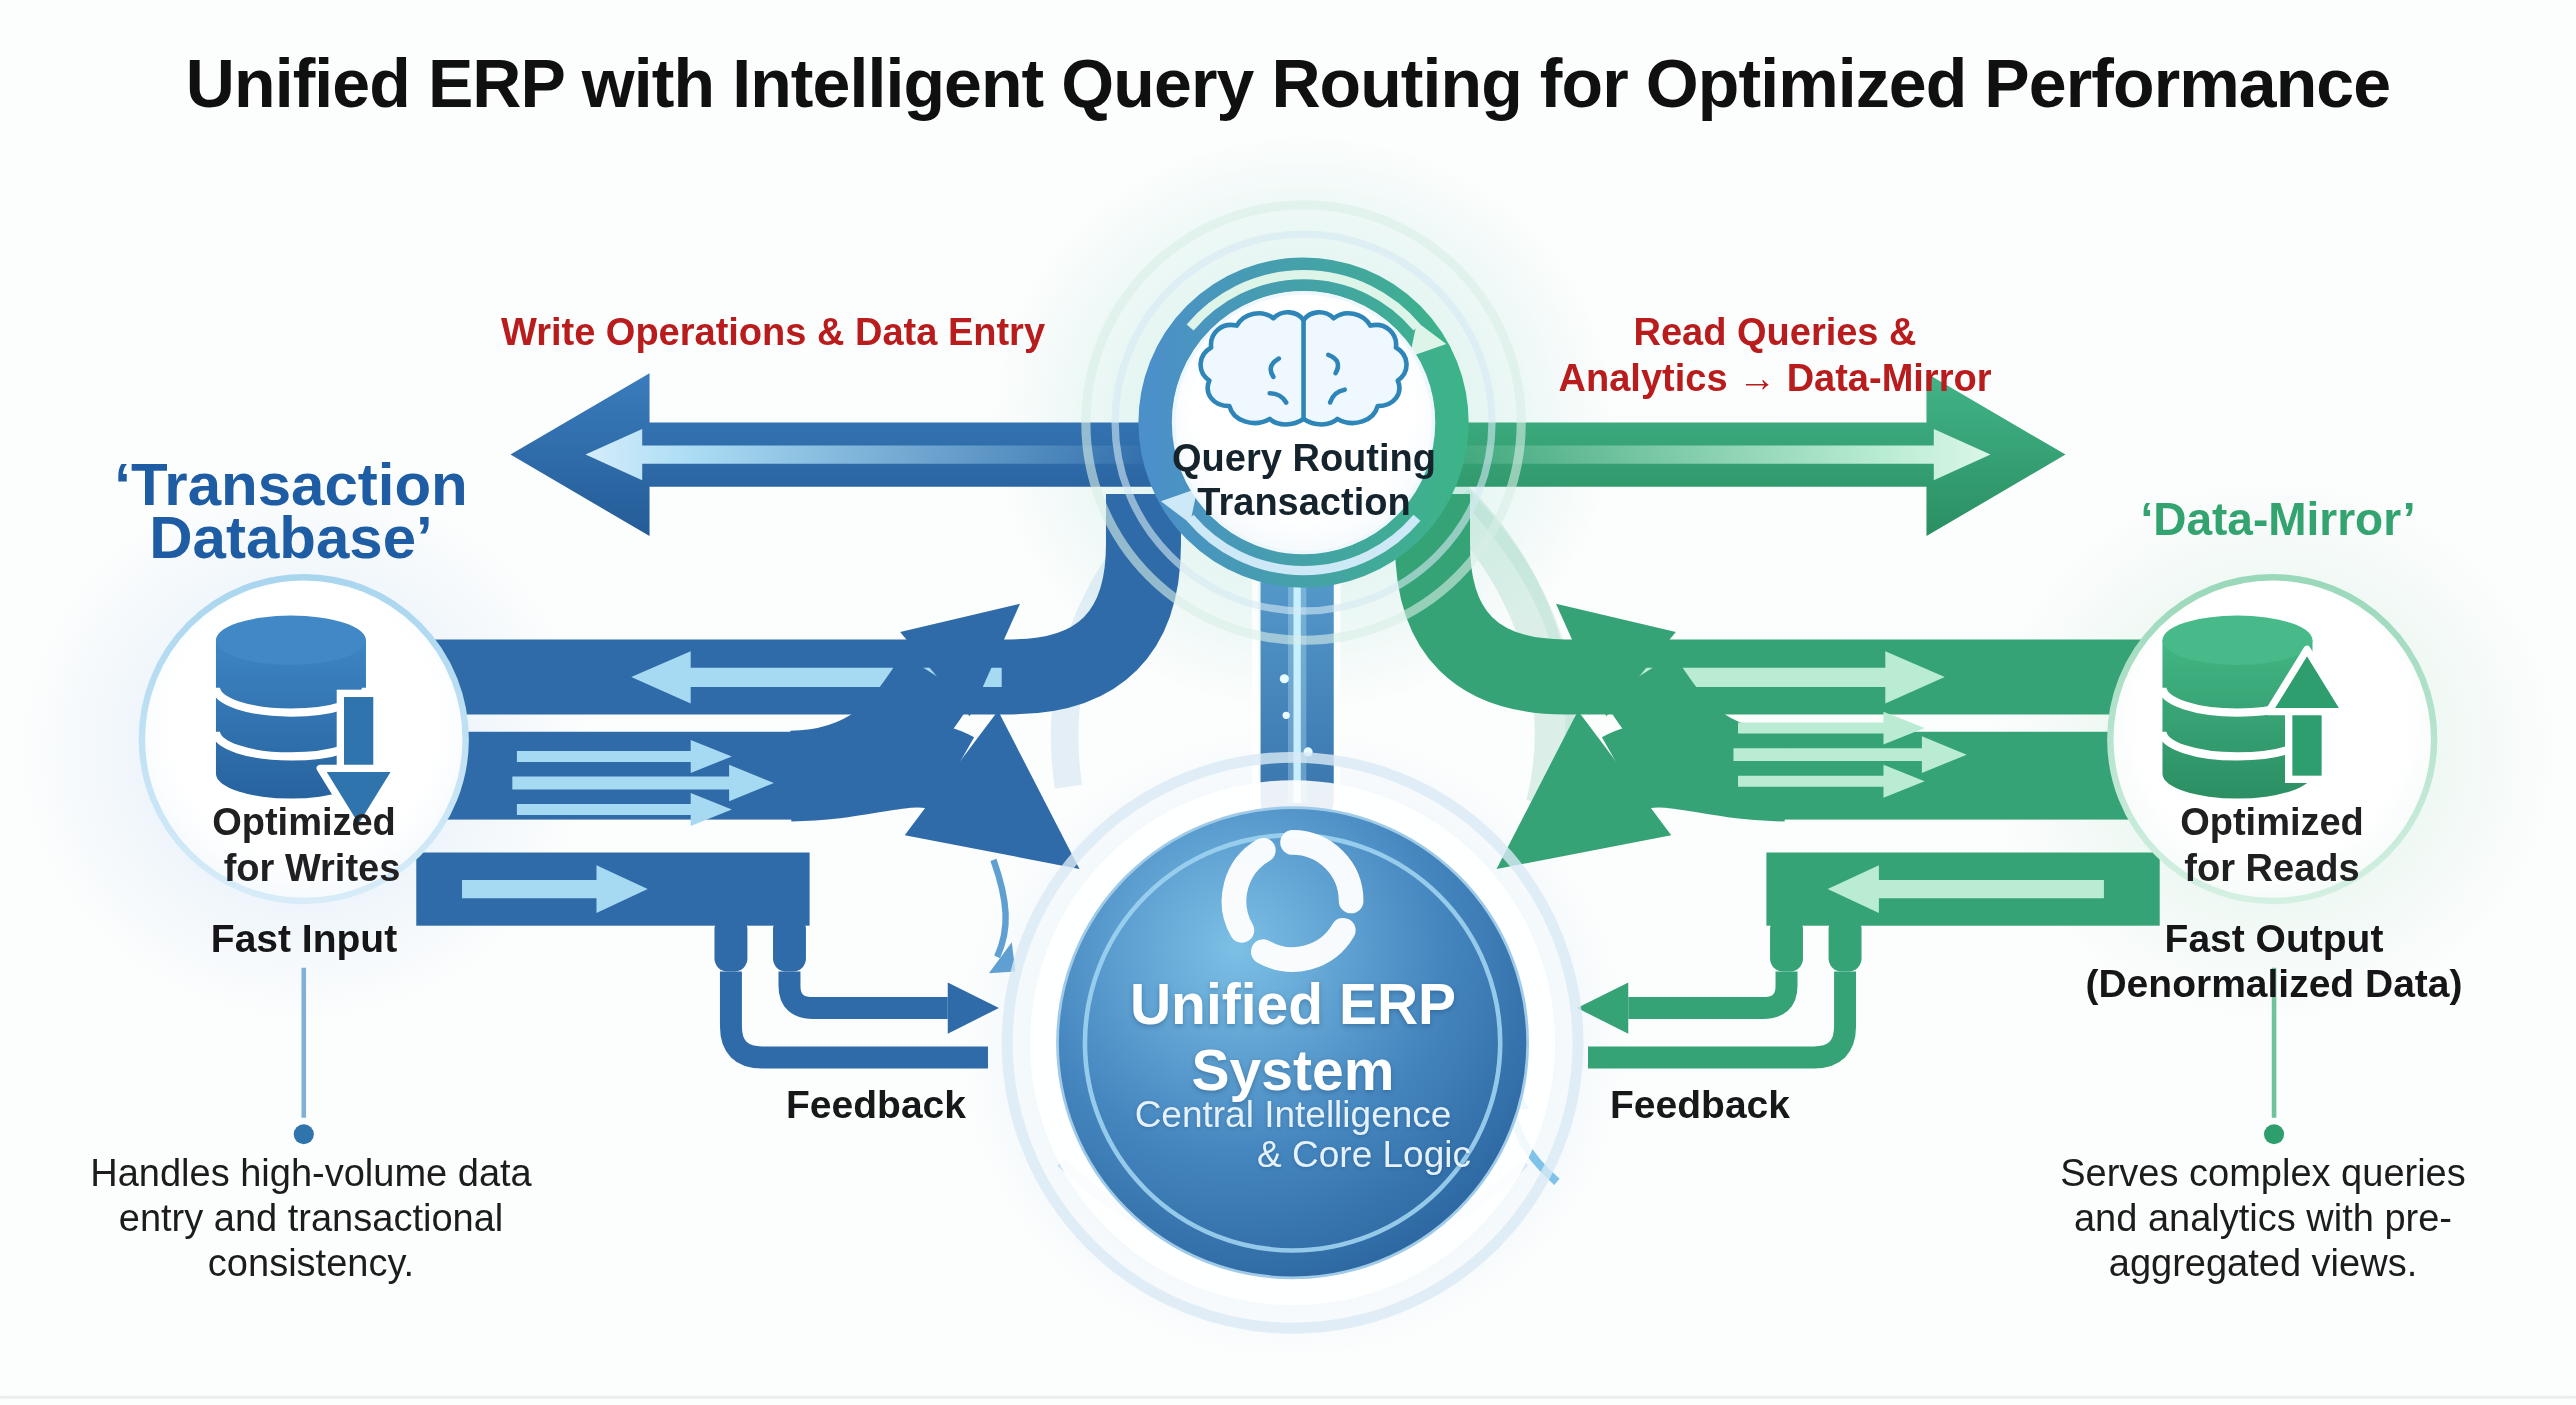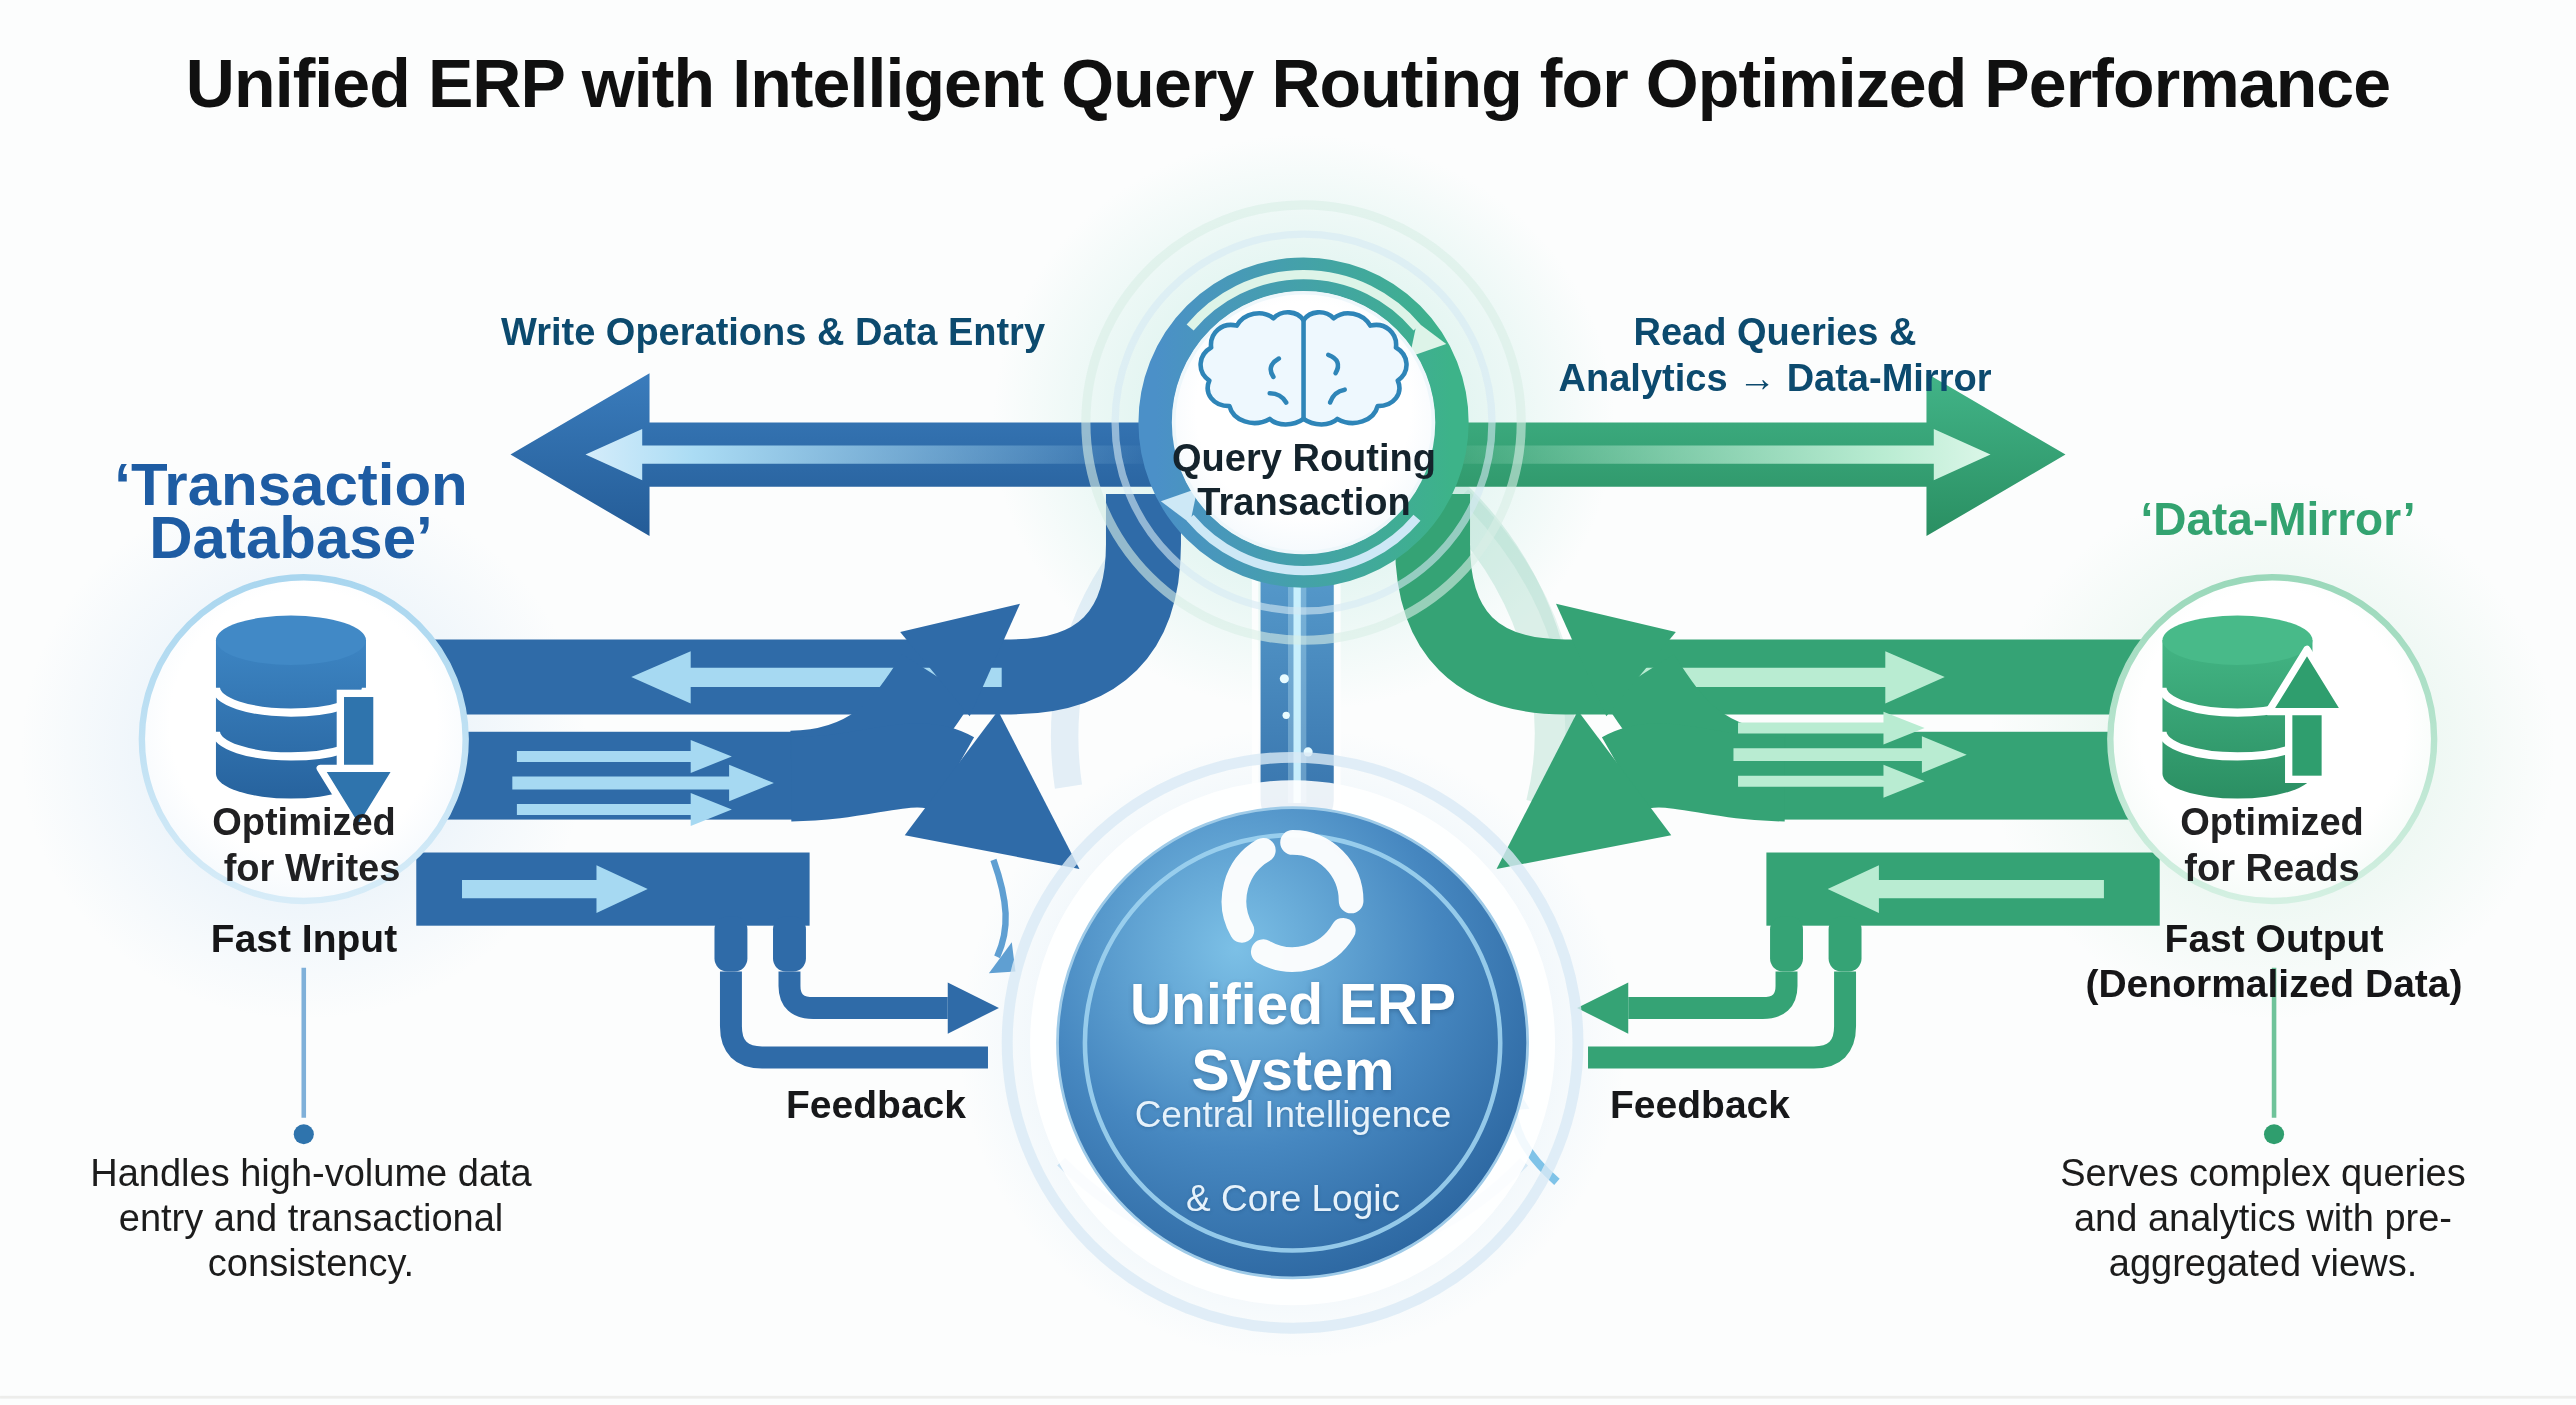--- a/index.html
+++ b/index.html
@@ -3,21 +3,21 @@
 <meta charset="utf-8">
 <style>
   html,body{margin:0;padding:0;background:#fbfcfc;}
   .stage{position:relative;width:2576px;height:1405px;overflow:hidden;
          background:#fcfdfd;font-family:"Liberation Sans",sans-serif;padding-left:24px;}
   svg.layer{position:absolute;left:0;top:0;z-index:1;}
   .t{position:absolute;transform:translateX(-50%);text-align:center;
      white-space:nowrap;color:#1b1b1d;z-index:2;font-family:"Liberation Sans",sans-serif;}
   .wrap{white-space:normal;line-height:1.18;}
   .title{font-size:68px;font-weight:700;letter-spacing:-0.9px;color:#101010;}
-  .lbl{font-size:38px;font-weight:600;color:#0c4a6e;}
+  .lbl{font-size:38px;font-weight:600;color:#b91c1c;}
   .qlbl{font-size:38px;font-weight:700;color:#14232c;}
   .hblue{font-size:60px;font-weight:700;color:#1e5ca3;}
   .hgreen{font-size:46px;font-weight:700;color:#33a370;}
   .badge{font-size:38px;font-weight:600;color:#202022;}
   .tag{font-size:39px;font-weight:700;color:#161618;}
   .desc{font-size:38px;font-weight:500;color:#1c1c1c;}
   .fb{font-size:39px;font-weight:600;color:#17181a;}
   .erpName{font-size:57px;font-weight:700;color:#ffffff;text-shadow:0 1.8px 5.5px rgba(20,60,100,.35);}
   .erpSub{font-size:37px;font-weight:500;color:#e6f2fb;text-shadow:0 0.9px 3.7px rgba(20,60,100,.3);}
 </style>
@@ -301,16 +301,16 @@
 
 <div class="t fb" style="left:876px;top:1083px;">Feedback</div>
 <div class="t fb" style="left:1700px;top:1083px;">Feedback</div>
 
 <div class="t desc wrap" style="left:311px;top:1151px;width:512px;">Handles high-volume data entry and transactional consistency.</div>
 <div class="t desc wrap" style="left:2263px;top:1151px;width:476px;">Serves complex queries and analytics with pre-aggregated views.</div>
 
 <div class="t erpName" style="left:1293px;top:971px;">Unified ERP</div>
 <div class="t erpName" style="left:1293px;top:1037px;">System</div>
 <div class="t erpSub" style="left:1293px;top:1094px;">Central Intelligence</div>
-<div class="t erpSub" style="left:1293px;top:1134px;margin-top:44px;">&amp; Core Logic</div>
+<div class="t erpSub" style="left:1364px;top:1134px;">&amp; Core Logic</div>
 
 </div>
 
 
 </body></html>

